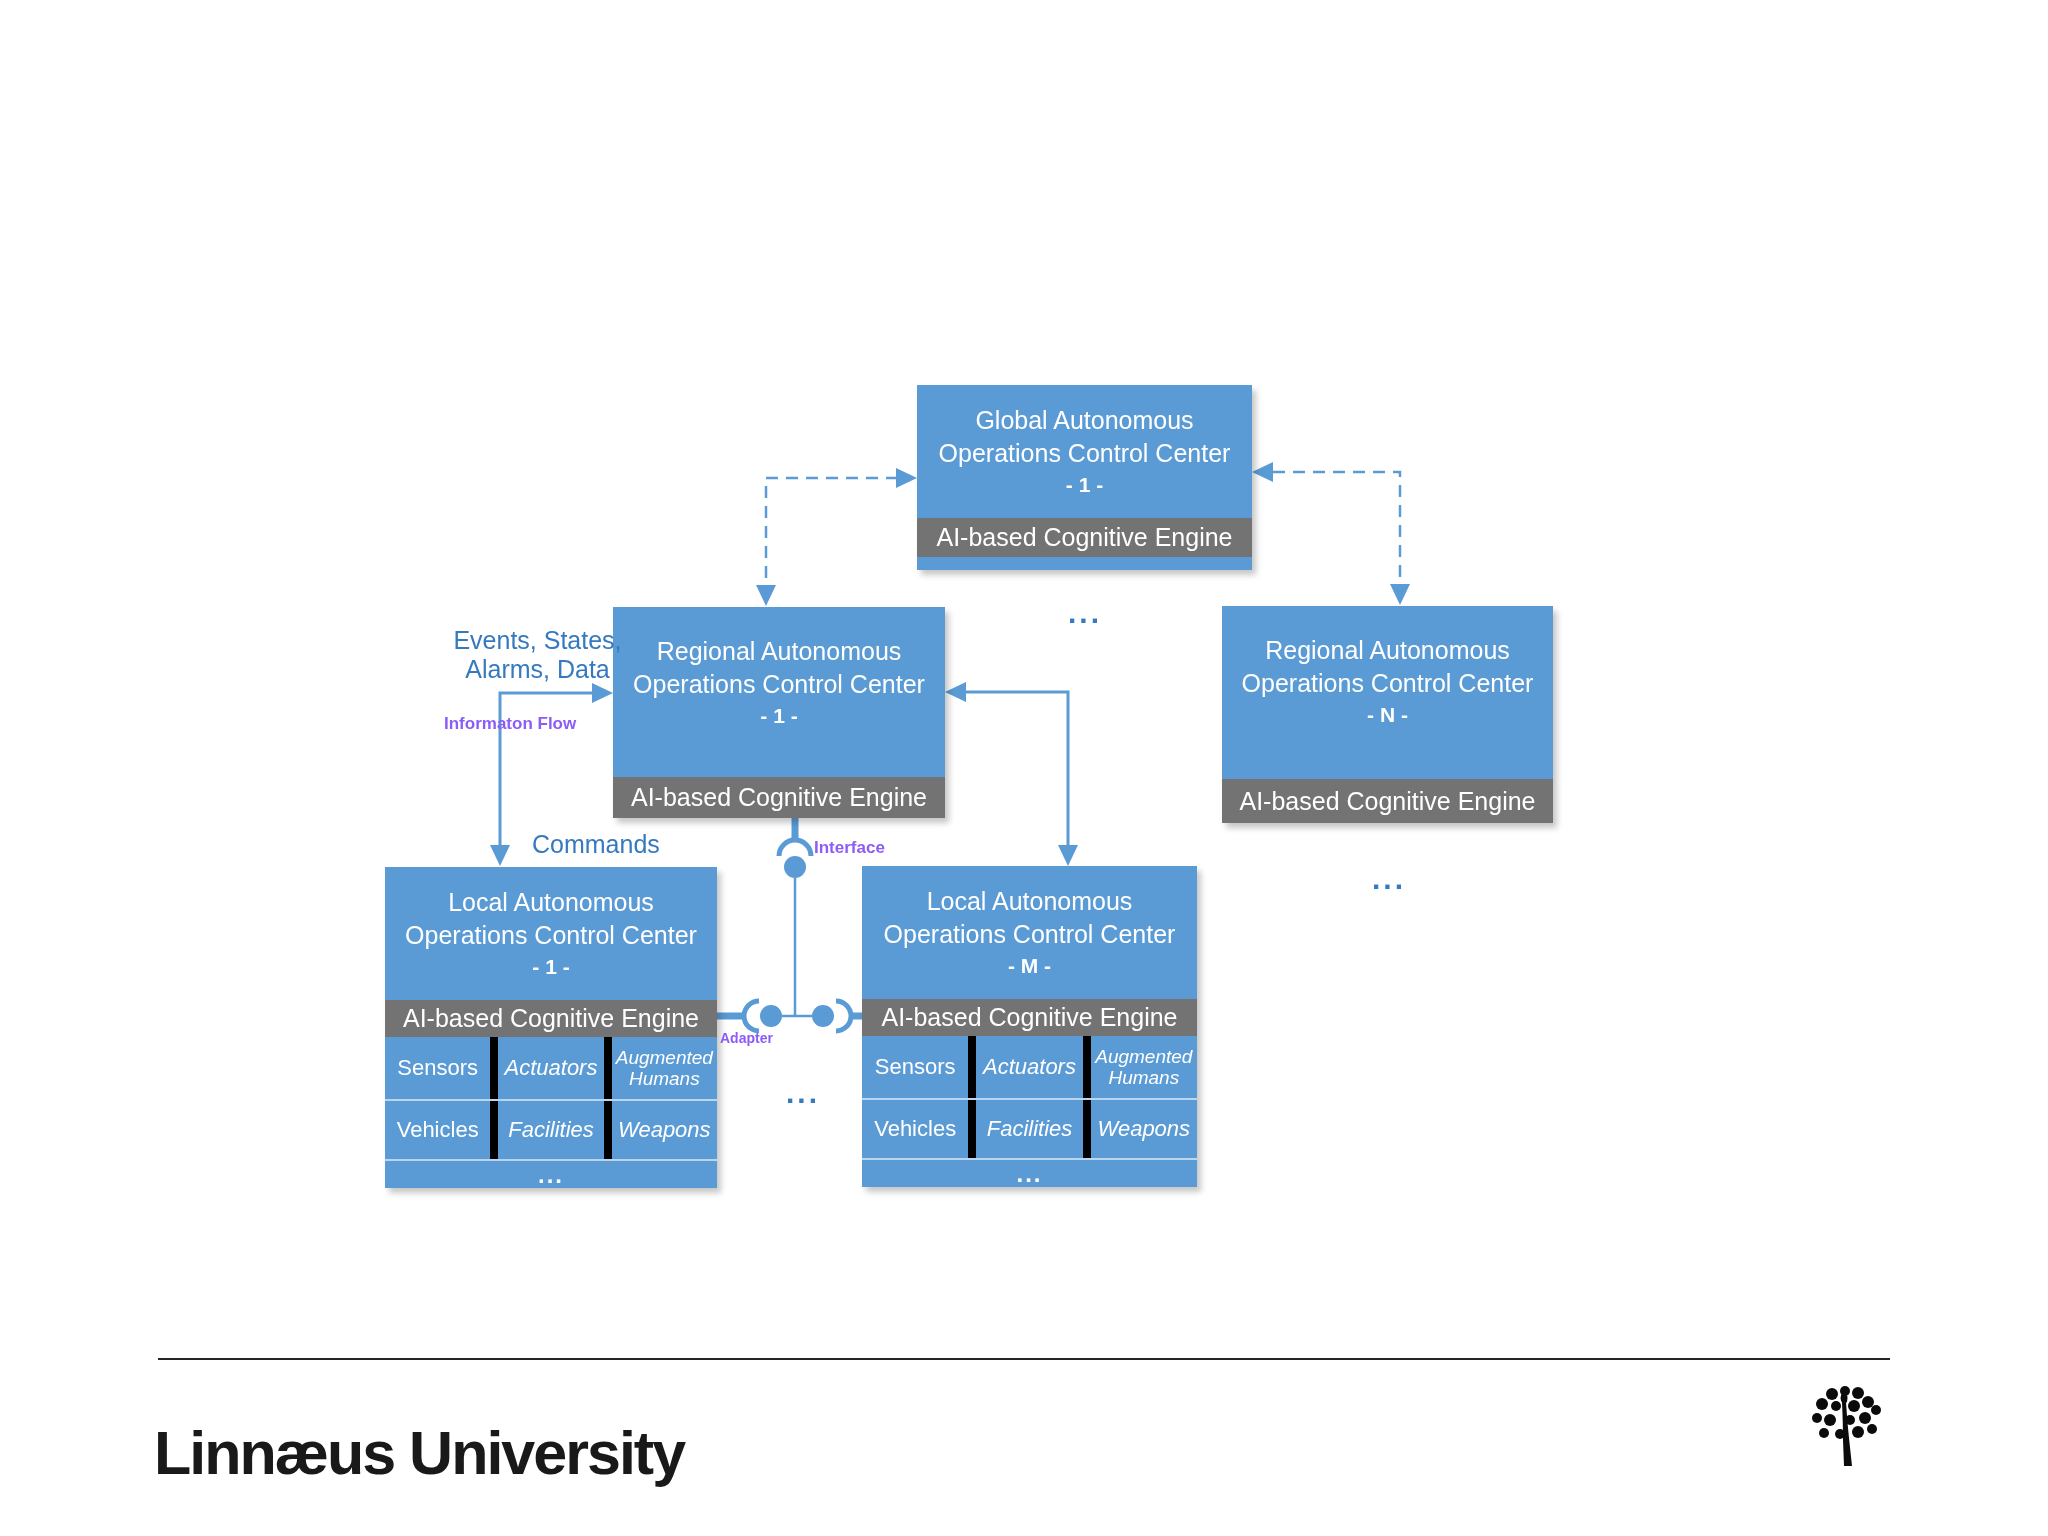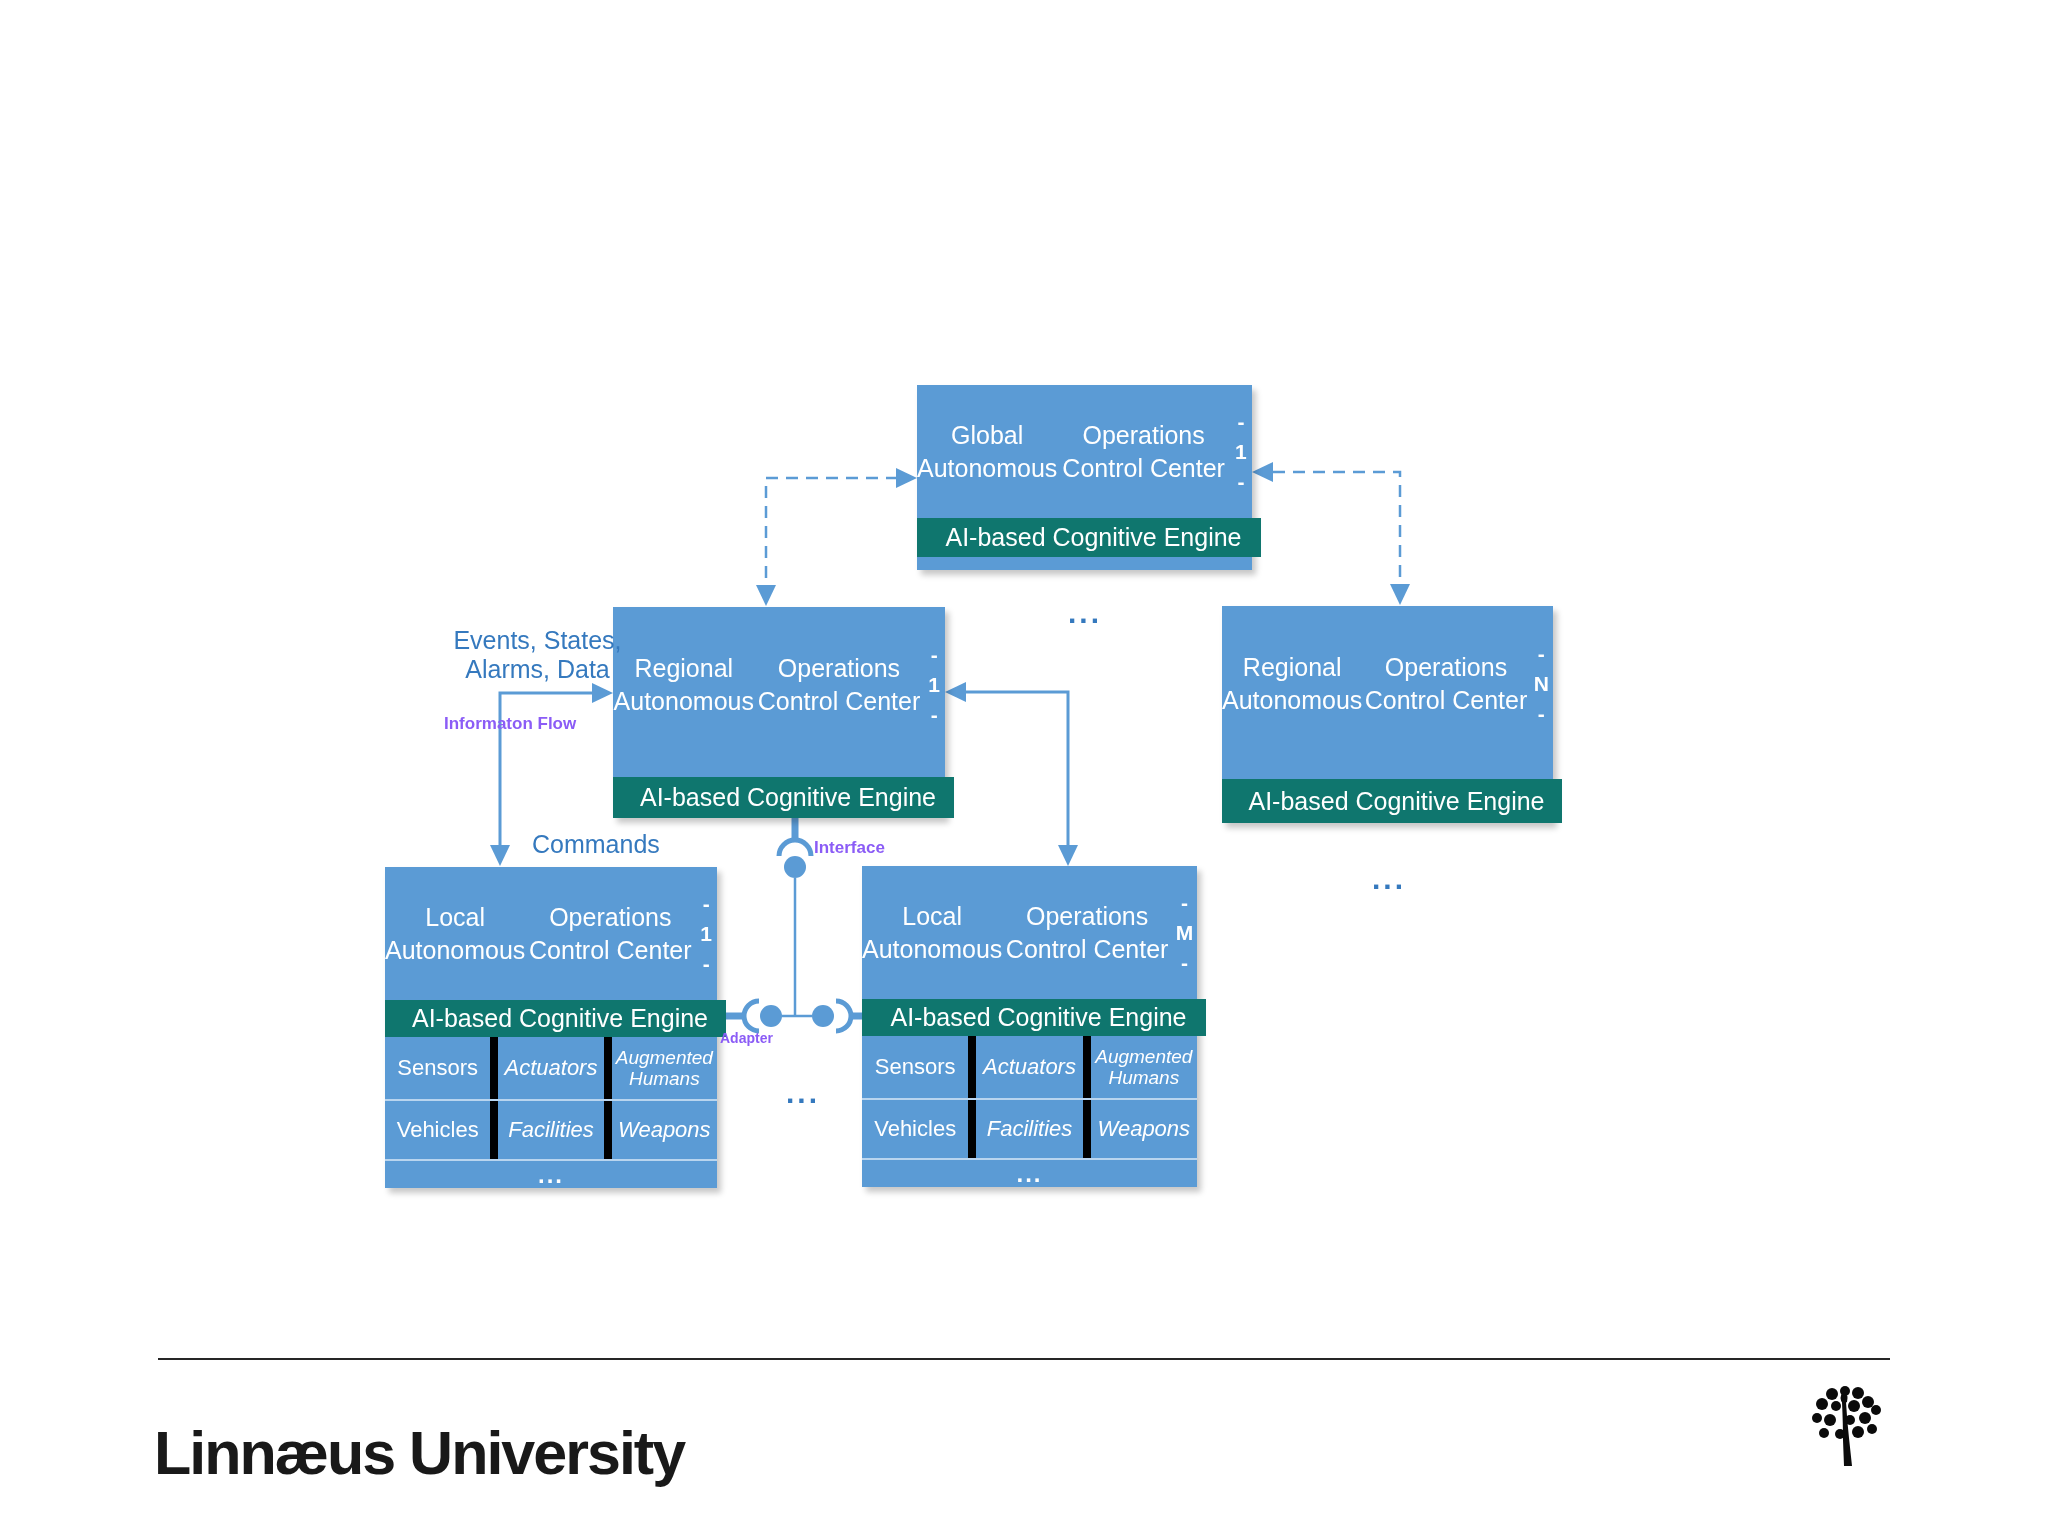--- a/index.html
+++ b/index.html
@@ -5,26 +5,26 @@
   html,body{margin:0;padding:0;background:#ffffff;}
   .slide{position:relative;width:2048px;height:1536px;background:#ffffff;overflow:hidden;
          font-family:"Liberation Sans",sans-serif;}
   .abs{position:absolute;}
 
   .page-title{left:180px;top:178px;font-family:"Liberation Serif",serif;
               font-size:82px;color:#0d0d0d;letter-spacing:0;}
 
   
   .node{position:absolute;background:#5B9BD5;box-shadow:4px 5px 6px rgba(0,0,0,0.22);}
-  .node-title{position:absolute;left:0;width:100%;display:flex;flex-direction:row;
+  .node-title{position:absolute;left:0;width:100%;display:flex;flex-direction:column;
               align-items:center;justify-content:center;color:#ffffff;text-align:center;}
   .nline{font-size:25px;line-height:33px;}
   .nindex{font-size:21px;line-height:30px;font-weight:bold;}
-  .engine{position:absolute;left:0;width:100%;background:#0f766e;color:#ffffff;
-          display:flex;align-items:center;justify-content:center;font-size:25px;padding-left:9px;}
+  .engine{position:absolute;left:0;width:100%;background:#737373;color:#ffffff;
+          display:flex;align-items:center;justify-content:center;font-size:25px;}
 
   
   .lgrid{position:absolute;left:0;width:100%;color:#fff;}
   .lrow{display:flex;width:100%;}
   .lrow + .lrow{border-top:2px solid #b9d5ef;}
   .lcell{flex:1;display:flex;align-items:center;justify-content:center;
          font-size:22px;text-align:center;line-height:1.12;}
   .lcell + .lcell{border-left:8px solid #000000;font-style:italic;}
   .lcell.small{font-size:19px;}
   .lstrip{border-top:2px solid #b9d5ef;display:flex;align-items:center;justify-content:center;

